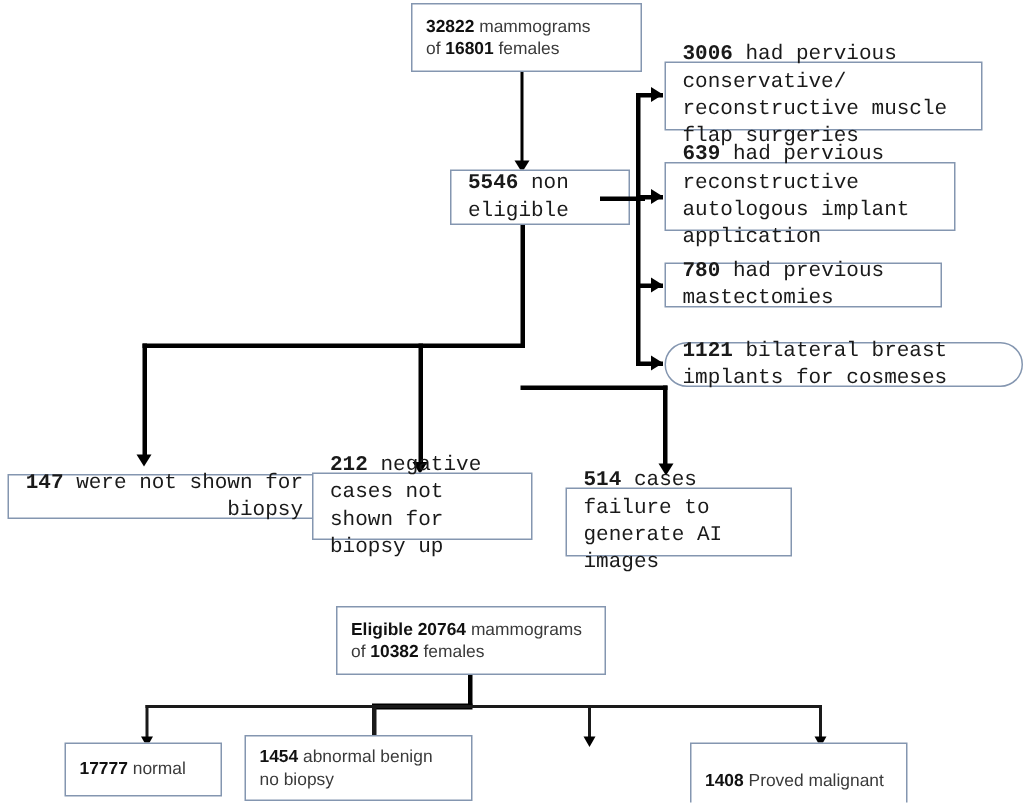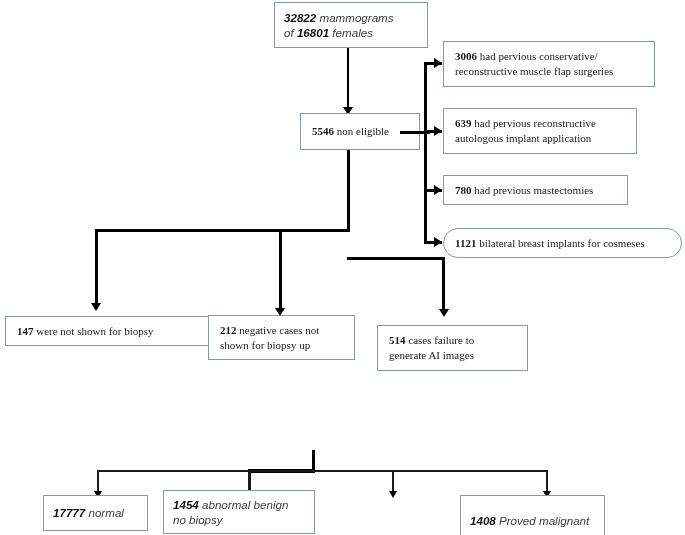--- a/index.html
+++ b/index.html
@@ -18,22 +18,22 @@
     box-sizing:border-box;
     border:1px solid #8496b0;
     background:#ffffff;
     display:flex;
     align-items:center;
     padding:4px 9px;
     line-height:1.32;
   }
   .node .txt{display:block;}
   .node b{font-weight:bold;}
-  .serif{font-family:Liberation Serif, serif;font-size:11px;padding-left:11px;}
-  .sans{font-family:"Liberation Sans", sans-serif;font-size:11.6px;color:#3a3a3a;font-style:italic;}
+  .serif{font-family:Liberation Mono, monospace;font-size:14px;padding-left:11px;}
+  .sans{font-family:"Liberation Sans", sans-serif;font-size:11.6px;color:#3a3a3a;}
   .sans b{color:#111;}
 
   
   .ln{position:absolute;background:#000;}
   .ln.thin{background:#1a1a1a;}
   .arrow{position:absolute;width:0;height:0;}
   .arrow.down{
     border-left:5px solid transparent;
     border-right:5px solid transparent;
     border-top:8px solid #000;
@@ -135,20 +135,26 @@
     </span>
   </div>
 
   <div class="node serif" style="left:377px;top:325px;width:151px;height:46px;">
     <span class="txt">
       <b>514</b><span> cases failure to</span><br>
       <span>generate AI images</span>
     </span>
   </div>
 
+  <div class="node sans" style="left:224px;top:404px;width:180px;height:46px;">
+    <span class="txt">
+      <b>Eligible </b><b>20764</b><span>  mammograms</span><br>
+      <span>of </span><b>10382</b><span> females</span>
+    </span>
+  </div>
 
   <div class="ln" style="left:312px;top:450px;width:3px;height:22px;"></div>
 
   <div class="ln" style="left:248px;top:469px;width:67px;height:4px;"></div>
 
   <div class="ln thin" style="left:97px;top:470px;width:450px;height:2px;"></div>
 
   <div class="ln thin" style="left:97px;top:470px;width:2px;height:22px;"></div>
   <div class="arrow down sm" style="left:94px;top:491px;"></div>
 

